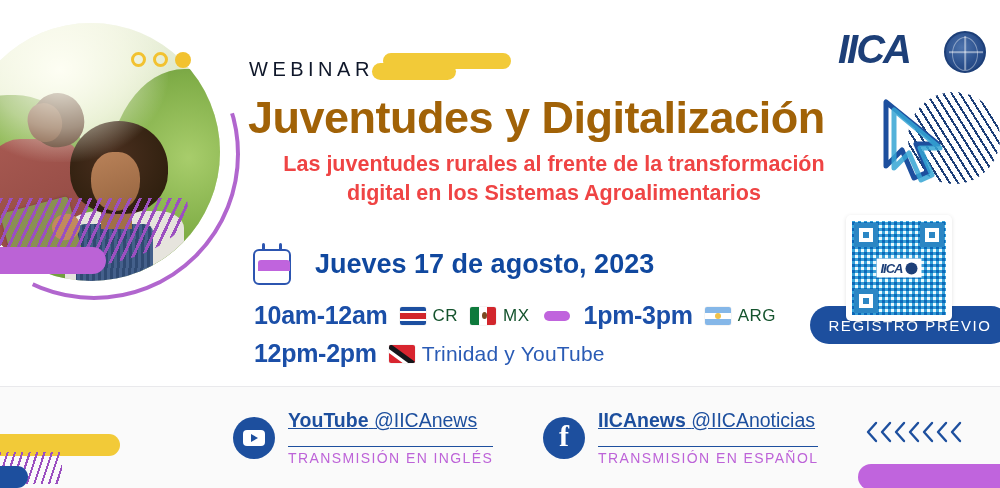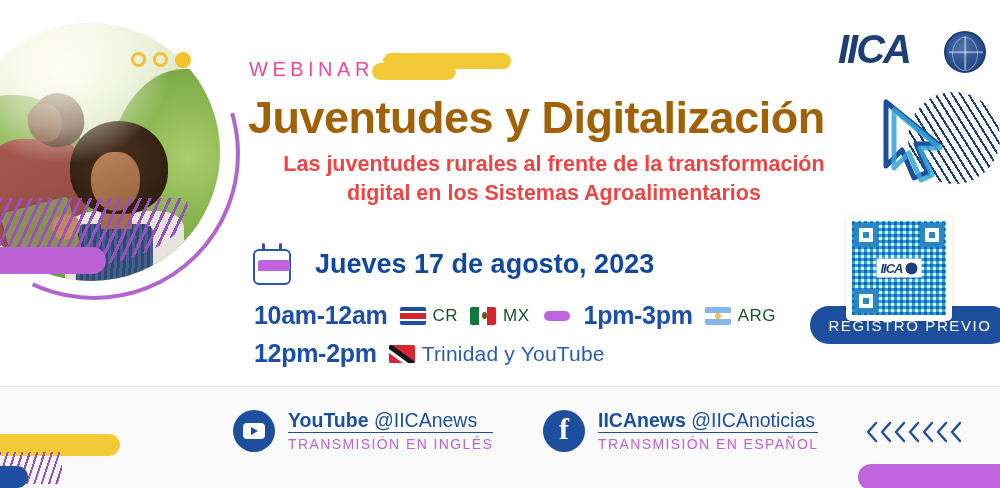--- a/index.html
+++ b/index.html
@@ -77,21 +77,21 @@
     position:absolute; left:-44px; top:247px; width:150px; height:27px;
     background:#bb63d6; border-radius:14px;
   }
   .dot { position:absolute; border-radius:50%; }
   .dot-o { border:3px solid #f2c230; }
   .dot-f { background:#f2c230; }
 
   
   .webinar-row { position:absolute; left:249px; top:57px; height:26px; }
   .webinar-label {
-    font-size:20px; letter-spacing:4.5px; color:#ec4899; font-weight:400;
+    font-size:20px; letter-spacing:4.5px; color:#0f172a; font-weight:400;
     position:absolute; left:0; top:1px; white-space:nowrap;
   }
   .yellow-bar-a { position:absolute; left:134px; top:-4px; width:128px; height:16px;
     background:#f2ca38; border-radius:8px; }
   .yellow-bar-b { position:absolute; left:123px; top:6px; width:84px; height:17px;
     background:#f2ca38; border-radius:9px; }
 
   .main-title {
     position:absolute; left:248px; top:92px; width:640px;
     font-size:45px; font-weight:700; color:#a16207; letter-spacing:-.5px;
@@ -189,21 +189,21 @@
   .social-yt { left:233px; top:409px; }
   .social-fb { left:543px; top:409px; }
   .social-badge { width:42px; height:42px; border-radius:50%; background:#1d4f9e;
     display:flex; align-items:center; justify-content:center; flex:none; }
   .yt-play { width:22px; height:16px; background:#fff; border-radius:4px; position:relative; }
   .yt-play::after { content:""; position:absolute; left:8px; top:4px;
     border-left:7px solid #1d4f9e; border-top:4px solid transparent; border-bottom:4px solid transparent; }
   .fb-f { color:#fff; font-size:30px; font-weight:700; font-family:"Liberation Serif",serif; line-height:1; margin-top:-3px; }
   .social-text { display:flex; flex-direction:column; }
   .social-line1 { font-size:19.5px; color:#1d4f9e; white-space:nowrap;
-    border-bottom:1.5px solid #1d4f9e; padding-bottom:0; }
+    border-bottom:1.5px solid #1d4f9e; padding-bottom:14px;text-decoration:underline; }
   .social-line1 b { font-weight:700; }
   .social-line1 span { font-weight:400; }
   .social-line2 { font-size:14px; color:#bd63d8; letter-spacing:1.4px; margin-top:3px; white-space:nowrap; }
 
   
   .f-yellow { position:absolute; left:-60px; top:434px; width:180px; height:22px;
     background:#f2ca38; border-radius:11px; }
   .f-stripes { position:absolute; left:-30px; top:452px; width:92px; height:32px;
     background:repeating-linear-gradient(108deg,#9b4fc0 0 2px,rgba(255,255,255,0) 2px 7px); }
   .f-blue1 { position:absolute; left:-30px; top:466px; width:58px; height:22px;

